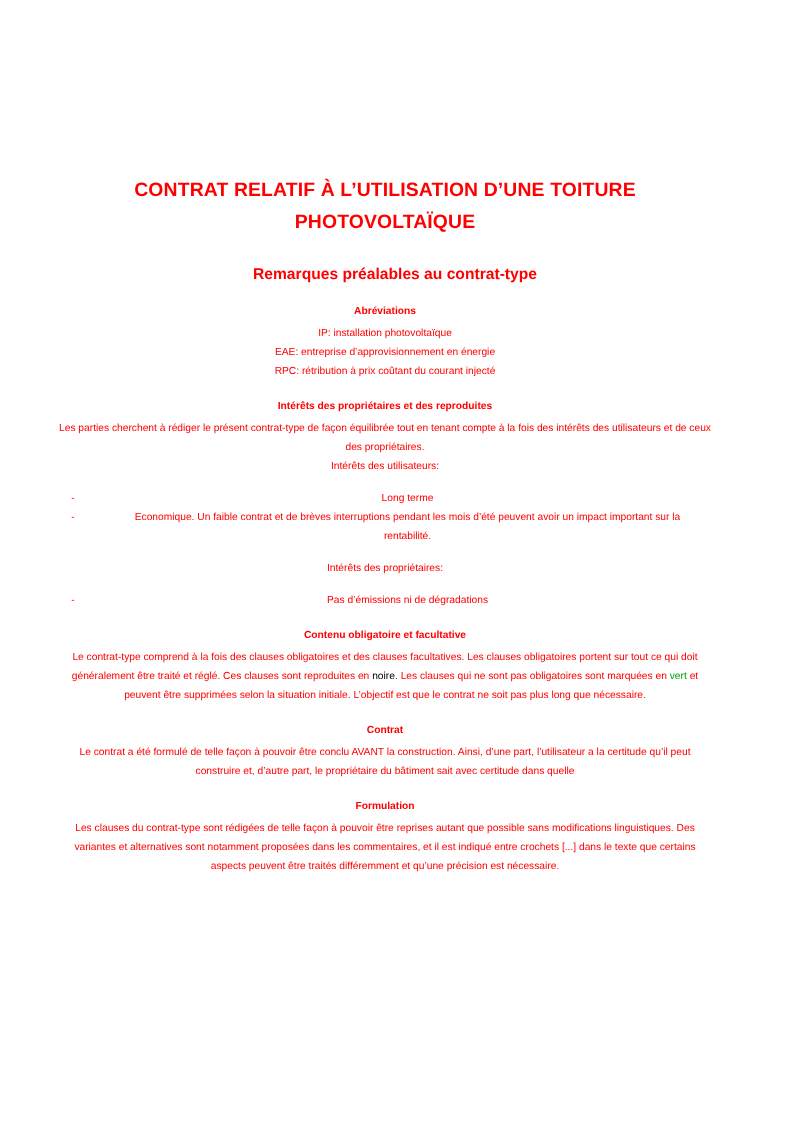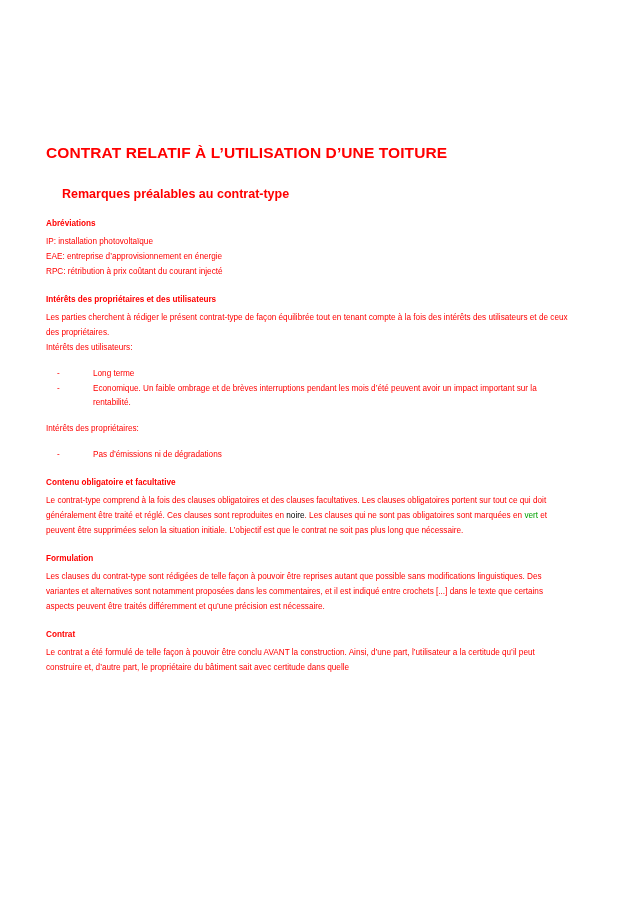--- a/index.html
+++ b/index.html
@@ -13,20 +13,21 @@
     font-family: "Liberation Sans", sans-serif;
     color: #ff0000;
     overflow: hidden;
   }
   .page {
     position: relative;
     width: 636px;
     height: 900px;
     box-sizing: border-box;
     padding: 140px 66px 0 46px;
+    text-align: center;
   }
   .doc-title {
     font-size: 15.5px;
     font-weight: bold;
     line-height: 1.62;
     letter-spacing: 0.1px;
     margin: 0 0 22px 0;
     color: #ff0000;
   }
   .doc-title span { display: block; }
@@ -76,59 +77,60 @@
   .inline-green { color: #00a000; }
   .inline-black { color: #000000; }
 </style>
 </head>
 <body>
 
 <div class="page">
 
   <h1 class="doc-title">
     <span>CONTRAT RELATIF À L’UTILISATION D’UNE TOITURE</span>
+    <span>PHOTOVOLTAÏQUE</span>
   </h1>
 
   <h2 class="subtitle">Remarques préalables au contrat-type</h2>
 
   <div class="block">
     <div class="sec-head">Abréviations</div>
     <p class="body-text">IP: installation photovoltaïque</p>
     <p class="body-text">EAE: entreprise d’approvisionnement en énergie</p>
     <p class="body-text">RPC: rétribution à prix coûtant du courant injecté</p>
   </div>
 
   <div class="block">
-    <div class="sec-head">Intérêts des propriétaires et des utilisateurs</div>
+    <div class="sec-head">Intérêts des propriétaires et des reproduites</div>
     <p class="body-text">Les parties cherchent à rédiger le présent contrat-type de façon équilibrée tout en tenant compte à la fois des intérêts des utilisateurs et de ceux des propriétaires.</p>
     <p class="body-text">Intérêts des utilisateurs:</p>
     <ul class="list">
       <li>
           <span class="cont">Long terme</span>
         </li>
       <li>
-          <span class="cont">Economique. Un faible ombrage et de brèves interruptions pendant les mois d’été peuvent avoir un impact important sur la rentabilité.</span>
+          <span class="cont">Economique. Un faible contrat et de brèves interruptions pendant les mois d’été peuvent avoir un impact important sur la rentabilité.</span>
         </li>
     </ul>
     <p class="body-text">Intérêts des propriétaires:</p>
     <ul class="list">
       <li>
           <span class="cont">Pas d’émissions ni de dégradations</span>
         </li>
     </ul>
   </div>
 
   <div class="block">
     <div class="sec-head">Contenu obligatoire et facultative</div>
     <p class="body-text"><span>Le contrat-type comprend à la fois des clauses obligatoires et des clauses facultatives. Les clauses obligatoires portent sur tout ce qui doit généralement être traité et réglé. Ces clauses sont reproduites en </span><span class="inline-black">noire</span><span>. Les clauses qui ne sont pas obligatoires sont marquées en </span><span class="inline-green">vert</span><span> et peuvent être supprimées selon la situation initiale. L’objectif est que le contrat ne soit pas plus long que nécessaire.</span></p>
   </div>
 
   <div class="block">
-    <div class="sec-head">Formulation</div>
-    <p class="body-text">Les clauses du contrat-type sont rédigées de telle façon à pouvoir être reprises autant que possible sans modifications linguistiques. Des variantes et alternatives sont notamment proposées dans les commentaires, et il est indiqué entre crochets [...] dans le texte que certains aspects peuvent être traités différemment et qu’une précision est nécessaire.</p>
+    <div class="sec-head">Contrat</div>
+    <p class="body-text">Le contrat a été formulé de telle façon à pouvoir être conclu AVANT la construction. Ainsi, d’une part, l’utilisateur a la certitude qu’il peut construire et, d’autre part, le propriétaire du bâtiment sait avec certitude dans quelle</p>
   </div>
 
   <div class="block">
-    <div class="sec-head">Contrat</div>
-    <p class="body-text">Le contrat a été formulé de telle façon à pouvoir être conclu AVANT la construction. Ainsi, d’une part, l’utilisateur a la certitude qu’il peut construire et, d’autre part, le propriétaire du bâtiment sait avec certitude dans quelle</p>
+    <div class="sec-head">Formulation</div>
+    <p class="body-text">Les clauses du contrat-type sont rédigées de telle façon à pouvoir être reprises autant que possible sans modifications linguistiques. Des variantes et alternatives sont notamment proposées dans les commentaires, et il est indiqué entre crochets [...] dans le texte que certains aspects peuvent être traités différemment et qu’une précision est nécessaire.</p>
   </div>
 
 </div>
 
 </body></html>

